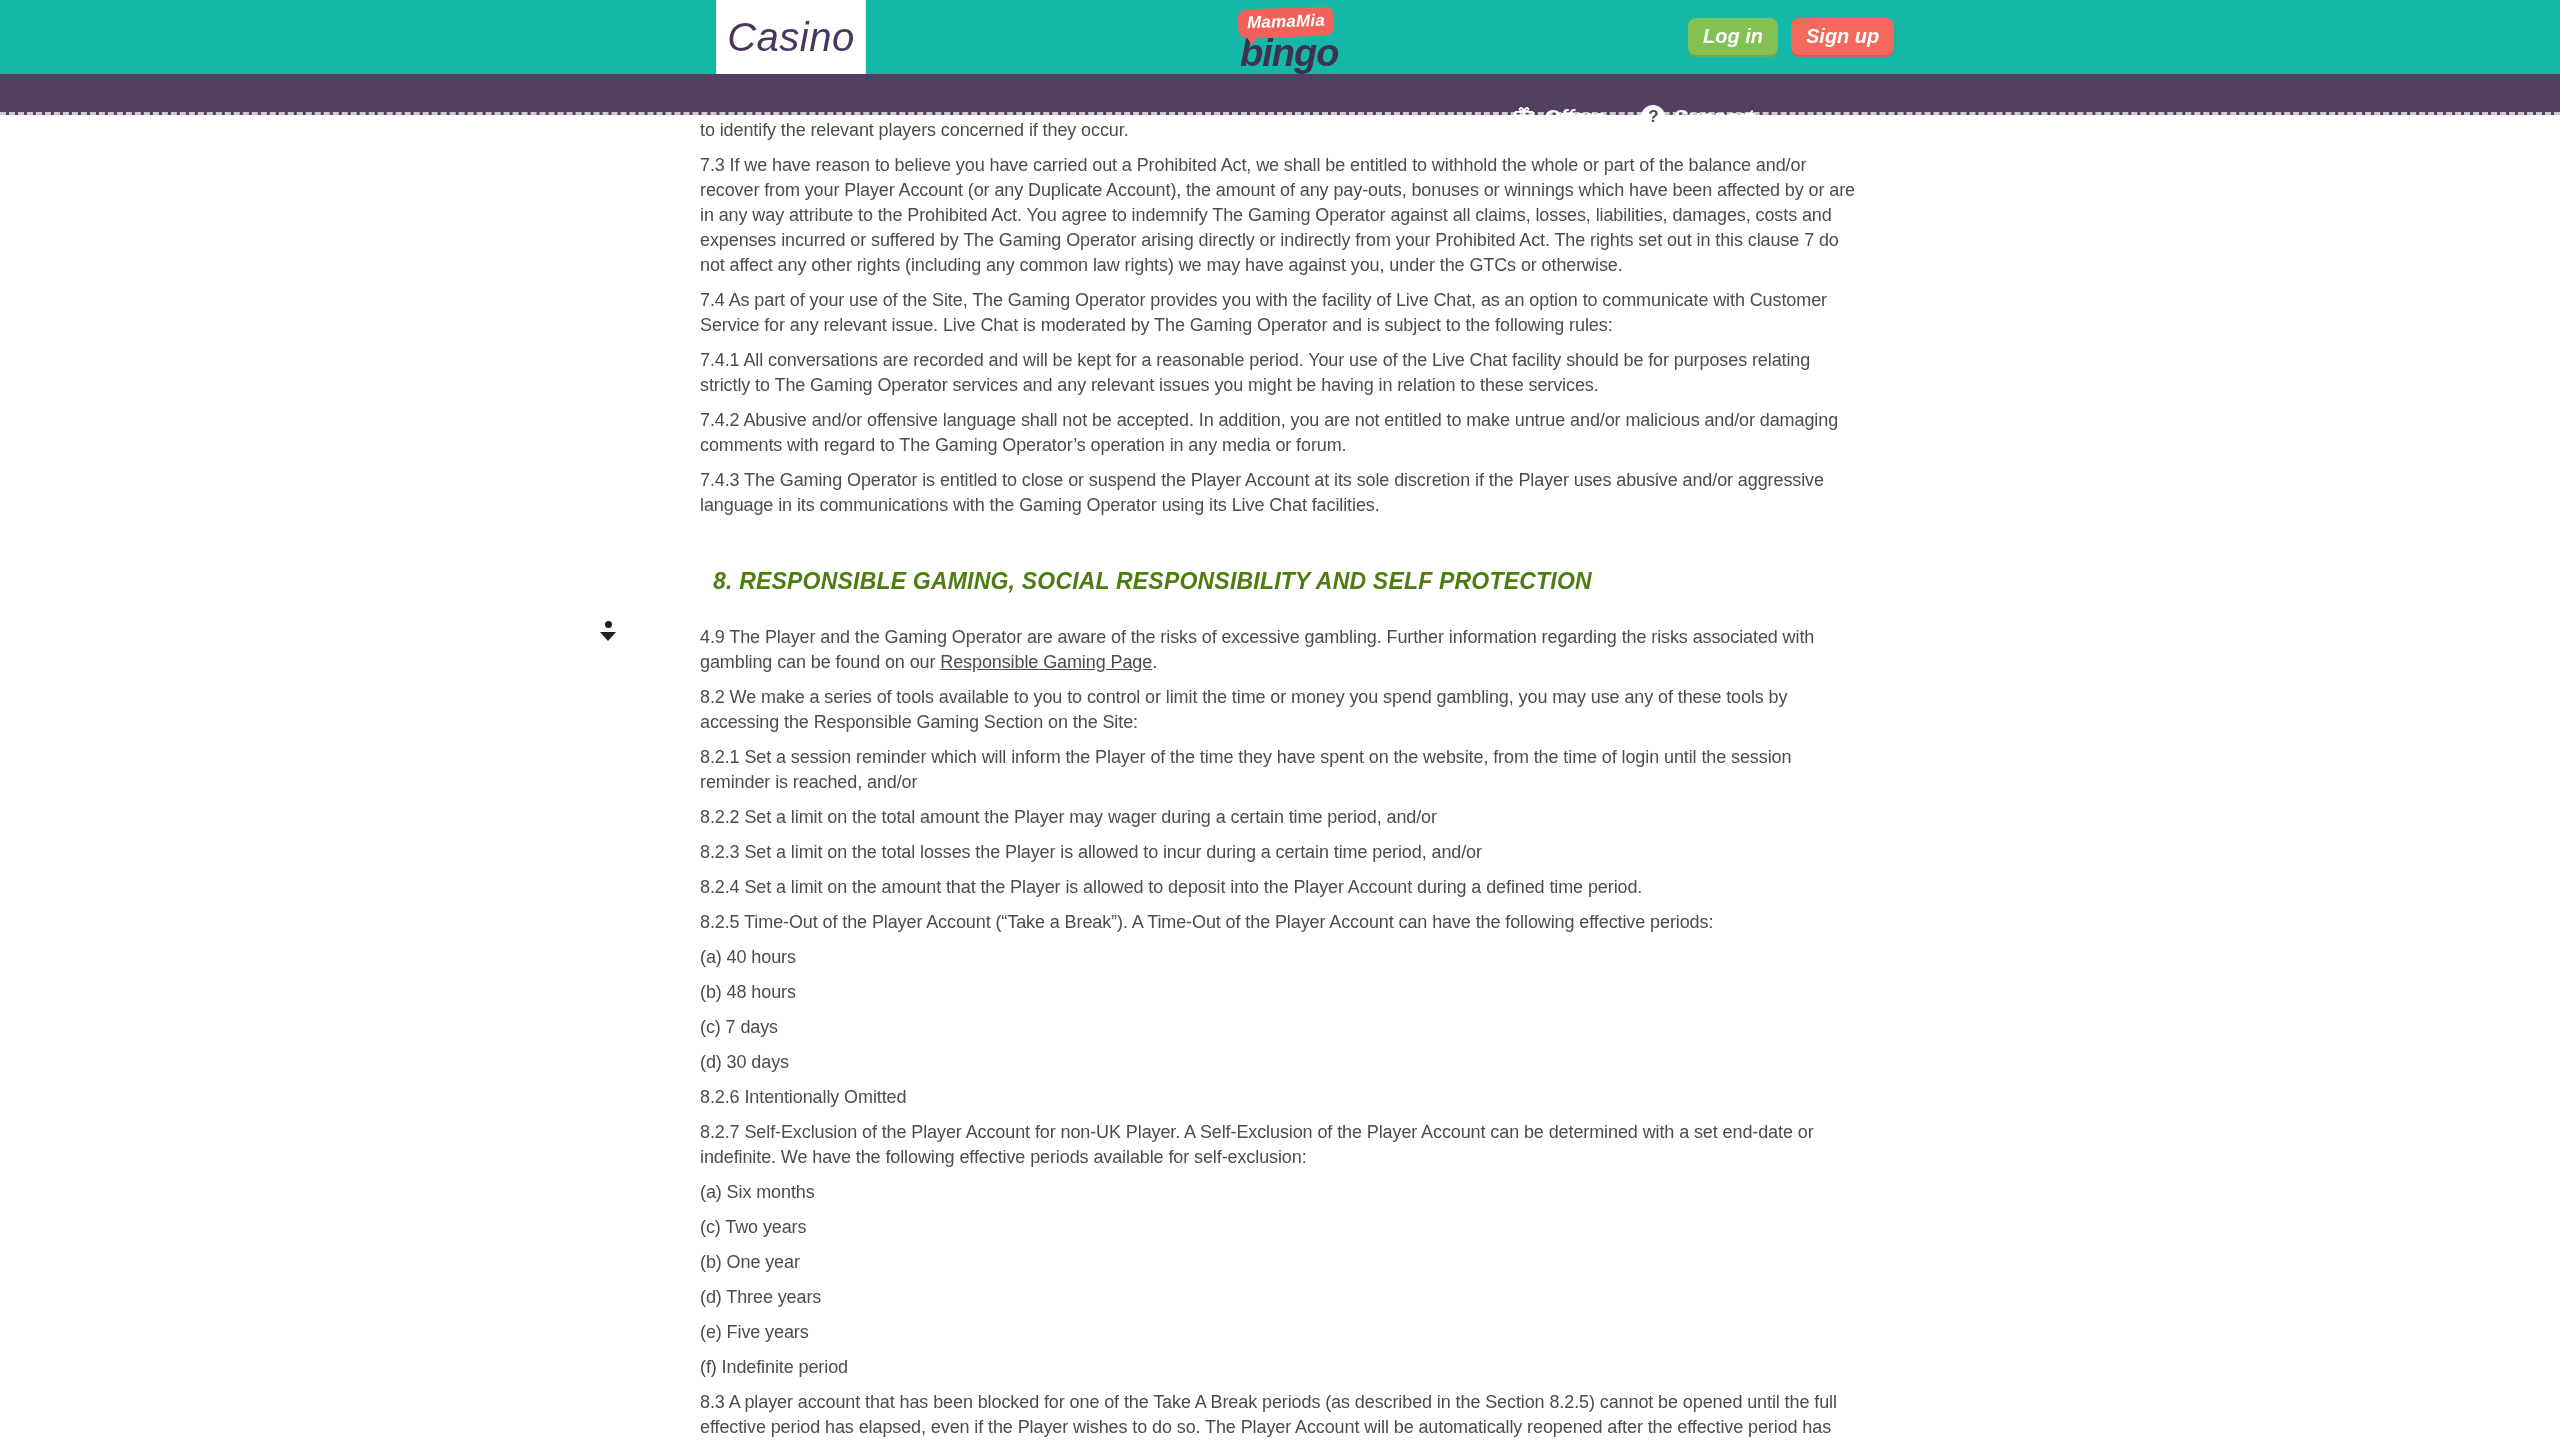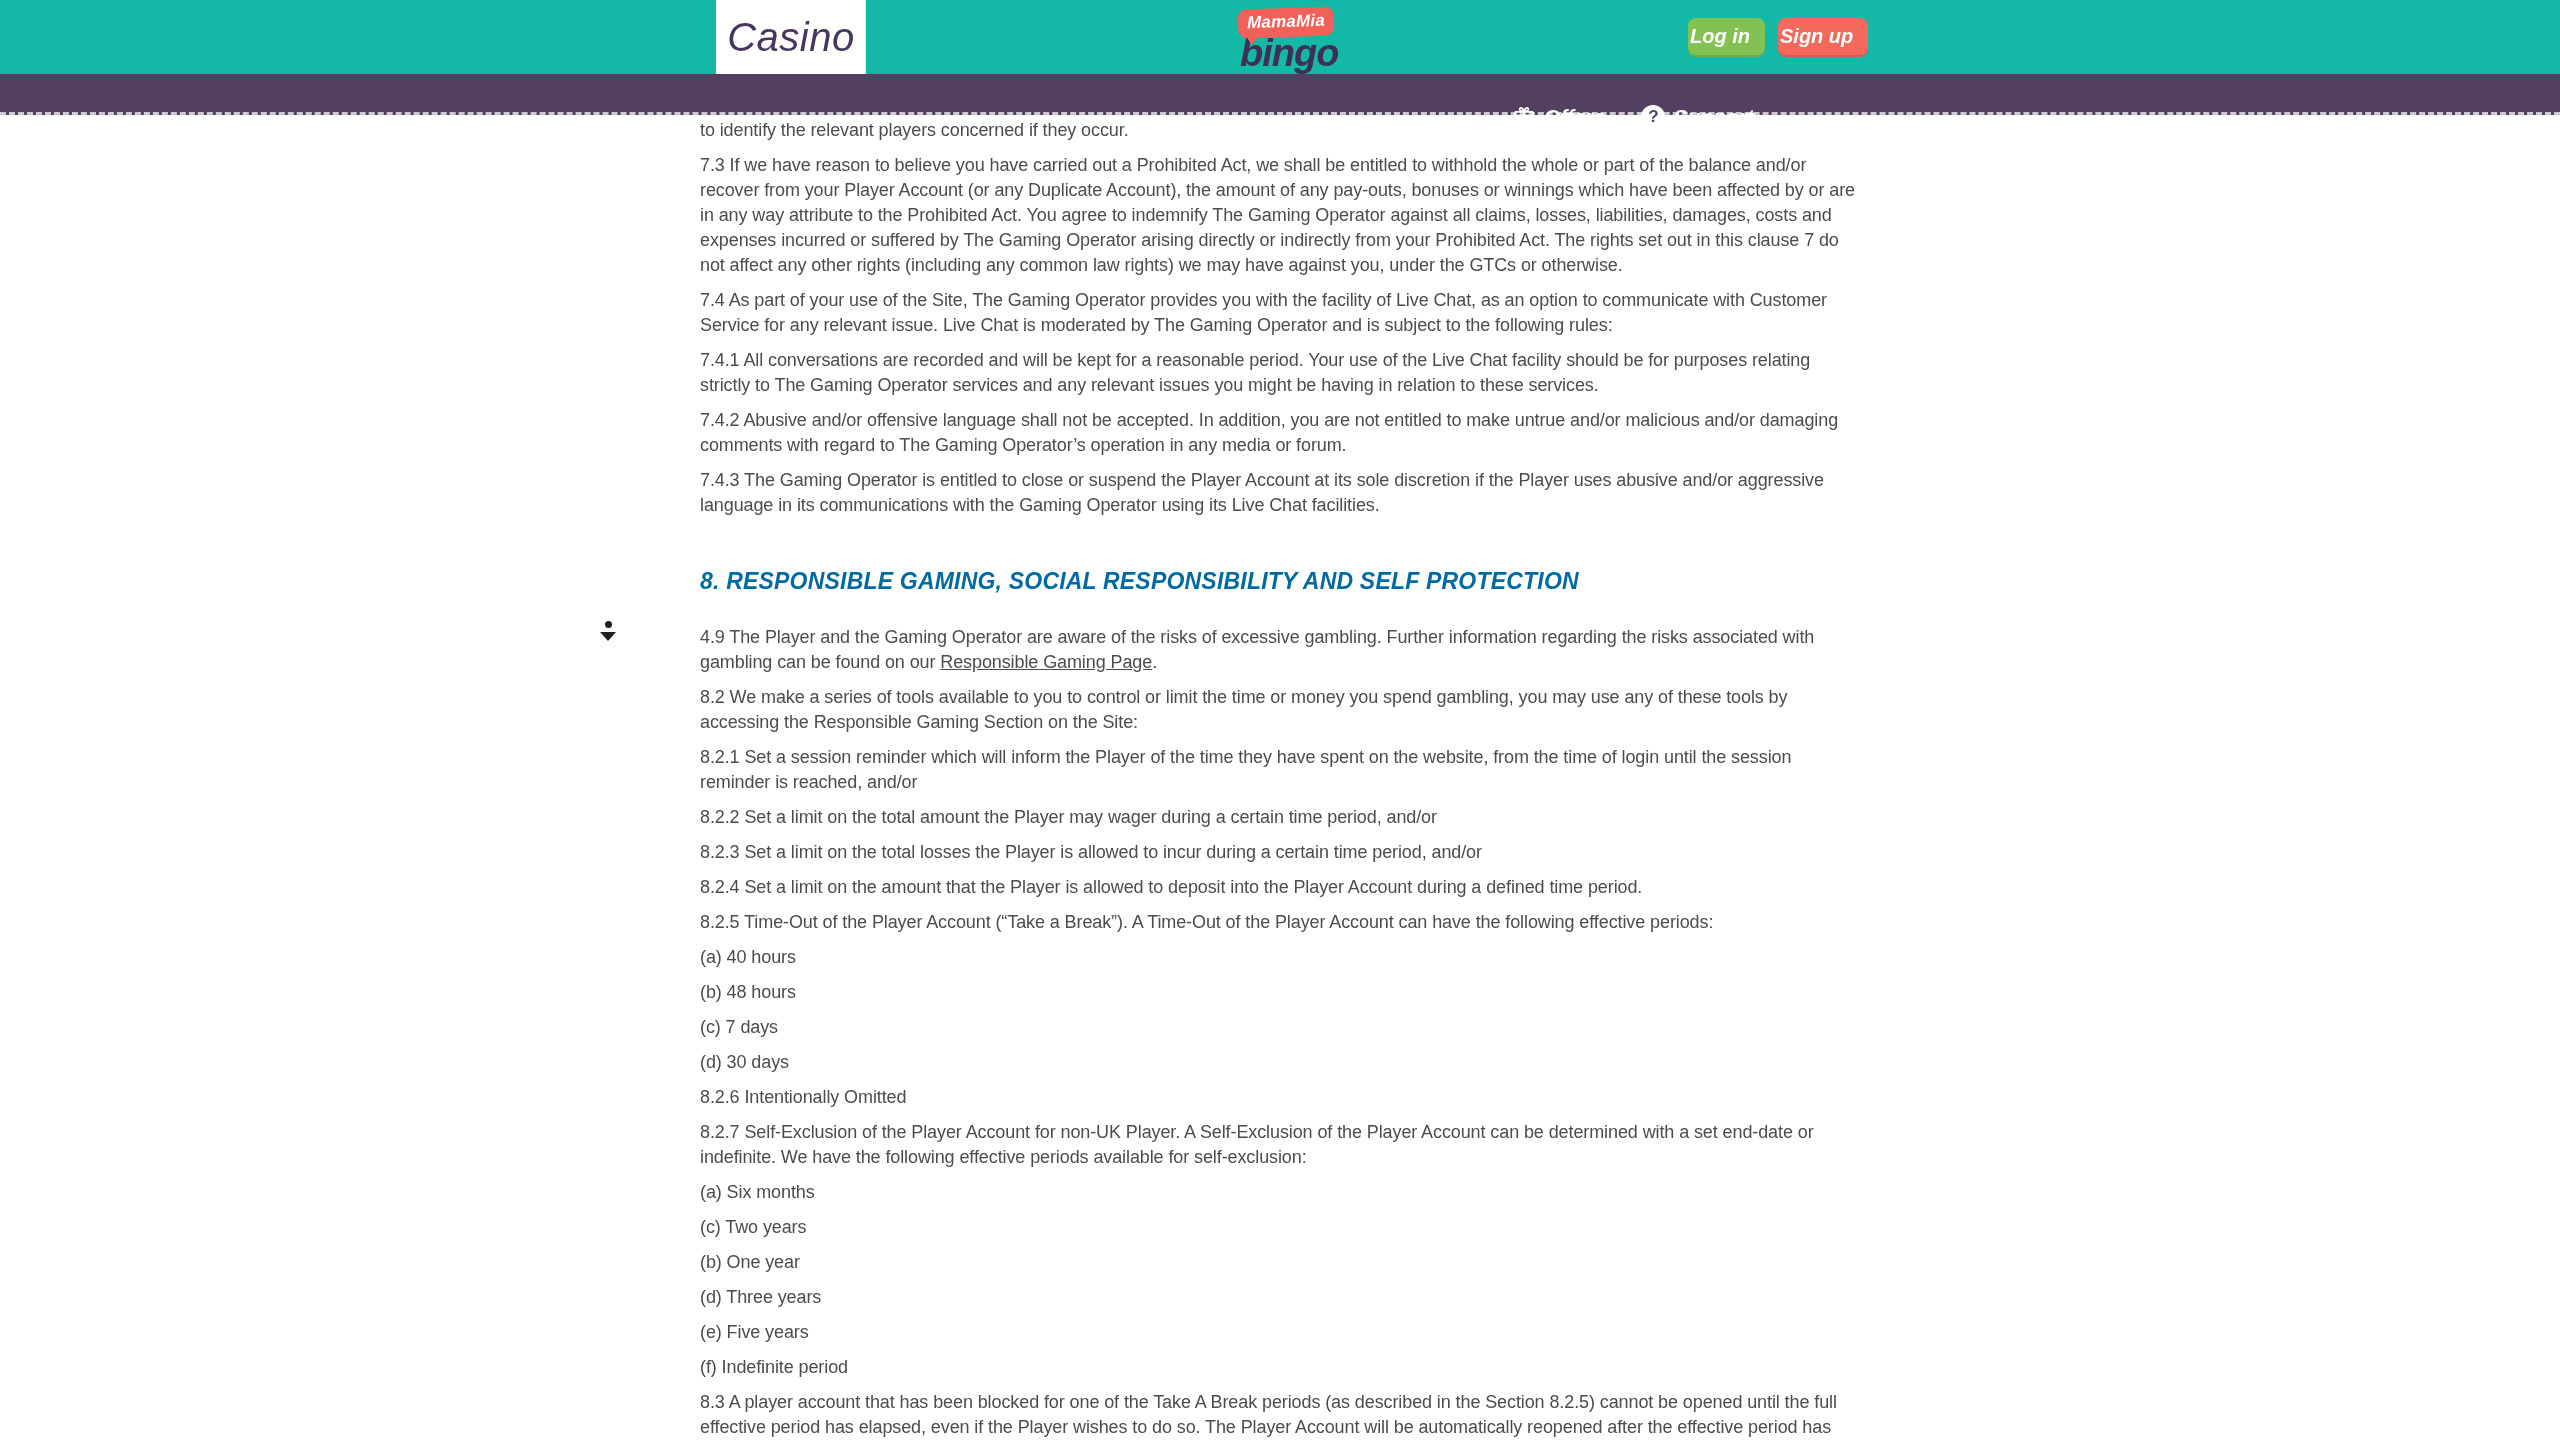--- a/index.html
+++ b/index.html
@@ -56,21 +56,21 @@
     color: #3f3154; font-weight: bold; font-style: italic;
     font-size: 38px; letter-spacing: -1px; line-height: 1;
   }
 
   .auth-buttons {
     position: absolute; left: 1688px; top: 18px;
     display: flex; gap: 13px;
   }
   .btn {
     border: none; border-radius: 8px;
-    padding: 7px 15px 9px 2px;
+    padding: 7px 15px 9px 15px;
     color: #ffffff; font-family: inherit;
     font-weight: bold; font-style: italic; font-size: 20px;
     cursor: pointer;
     box-shadow: inset 0 -2px 0 rgba(0,0,0,0.12);
   }
   .btn-login  { background: #84c153; }
   .btn-signup { background: #f3695c; }
 
   
   .nav-bar {
@@ -124,22 +124,22 @@
     position: absolute; left: 700px; top: 118px; width: 1162px;
     color: #4c4c4e;
   }
   .doc p {
     font-size: 18px; line-height: 25px;
     margin: 0 0 10px 0;
     letter-spacing: -0.1px;
   }
   .doc h2 {
     font-size: 23px; font-weight: bold; font-style: italic;
-    color: #0369a1; letter-spacing: 0.2px;
-    margin: 50px 0 30px 0;
+    color: #4d7c0f; letter-spacing: 0.2px;
+    margin: 50px 0 30px 13px;
   }
   .doc a {
     color: inherit; text-decoration: underline; cursor: pointer;
   }
 </style>
 </head>
 <body>
 
 <header class="site-header">
 

